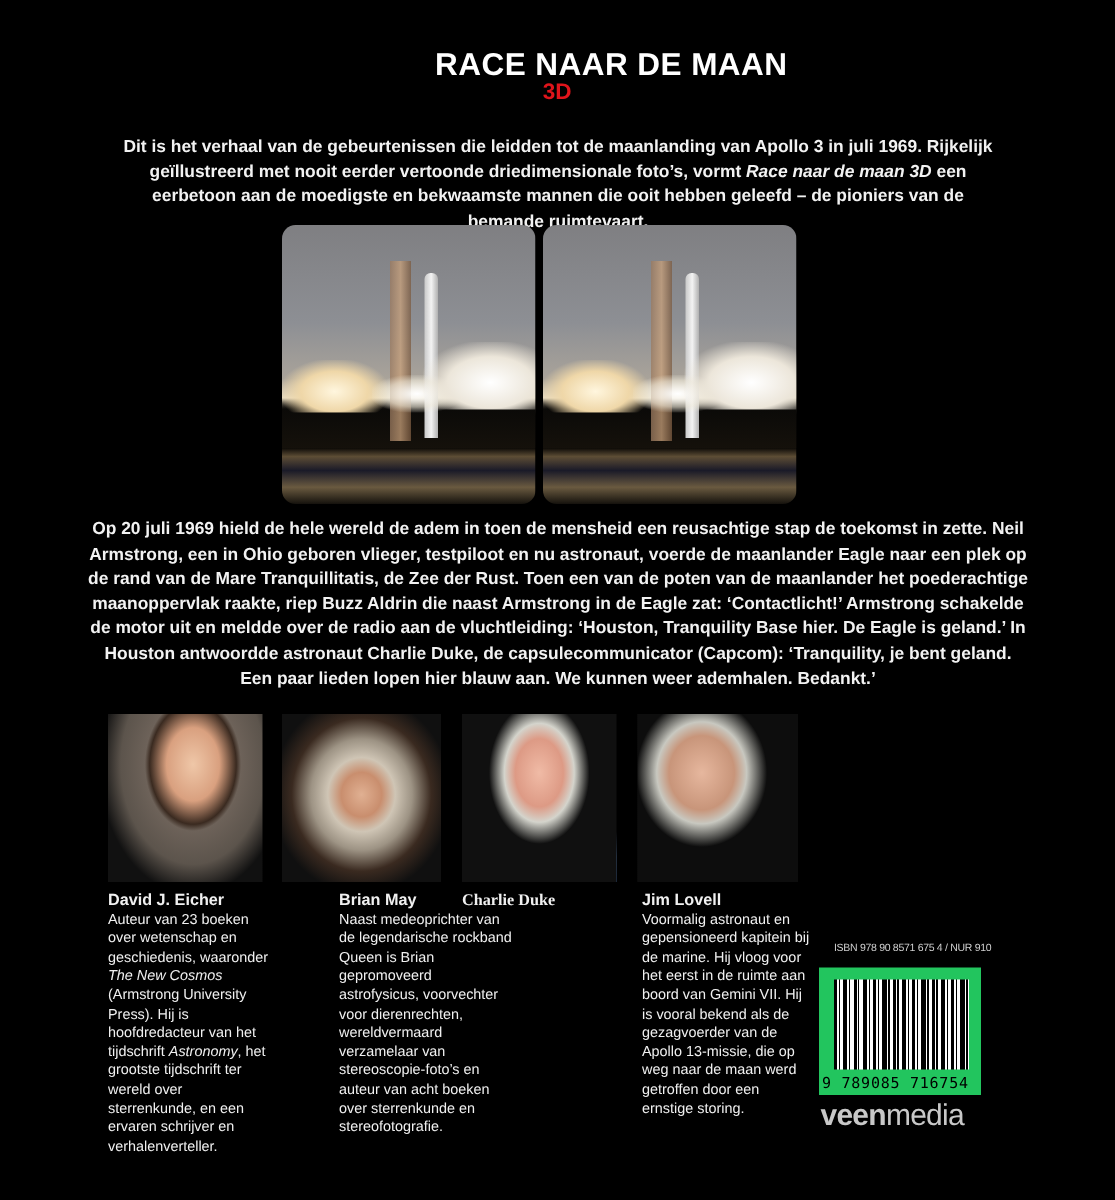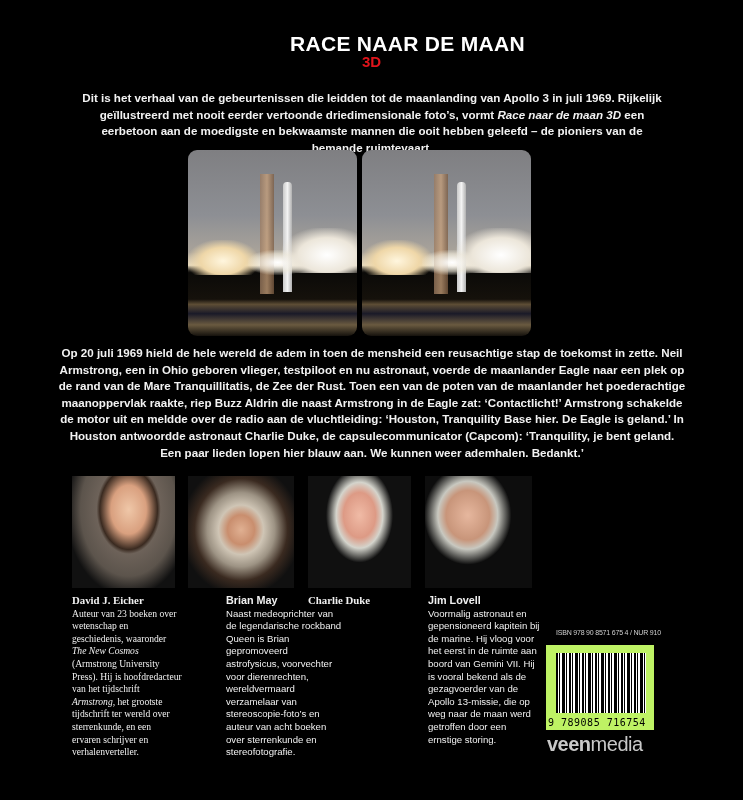--- a/index.html
+++ b/index.html
@@ -21,26 +21,26 @@
   .stereo .smokeM { position:absolute; left:60px; top:100px; width:60px; height:25px; background:radial-gradient(ellipse, #ffffff 0%, rgba(240,235,220,.6) 50%, rgba(0,0,0,0) 75%); }
   .body-text { position:absolute; left:58px; width:628px; top:345px; text-align:center; font-size:11.6px; line-height:16.6px; font-weight:bold; color:#f2f2f2; }
   .photo { position:absolute; top:476px; height:112px; overflow:hidden; }
   .p1 { left:72px; width:103px; background:radial-gradient(ellipse at 55% 30%, #efc7a8 0%, #d9a07f 22%, #3a2a20 36%, #6d6259 40%, #5c544c 60%, #111 78%); }
   .p2 { left:188px; width:106px; background:radial-gradient(ellipse at 50% 48%, #e0b092 0%, #c98e6e 18%, #cfc5b5 30%, #9d9384 45%, #3a2a20 62%, #101010 80%); }
   .p3 { left:308px; width:103px; background:radial-gradient(ellipse at 50% 35%, #f0bba6 0%, #dd9a85 22%, #d4d4cc 32%, #101010 46%), linear-gradient(180deg,#000 70%, #6d9bd8 85%, #4d7cc0 100%); }
   .p4 { left:425px; width:107px; background:radial-gradient(ellipse at 40% 35%, #e6b79e 0%, #c8957a 24%, #c8c8c0 33%, #0d0d0d 48%), linear-gradient(90deg,#0d0d0d 70%, #222 100%); }
   .bio { position:absolute; top:594px; font-size:9.6px; line-height:12.6px; color:#f0f0f0; }
   .bio .name { font-weight:bold; font-size:10.8px; display:block; margin-bottom:1px; }
   .bio em { font-style:italic;margin-top:40px; }
-  .b1 { left:72px; width:110px;font-family:Liberation Serif, serif; }
+  .b1 { left:72px; width:110px; }
   .b2 { left:190px; width:116px;margin-left:36px; }
   .b3 { left:308px; width:116px;font-family:Liberation Serif, serif; }
   .b4 { left:428px; width:112px; }
   .isbn { position:absolute; left:556px; top:629px; font-size:7px; color:#cfcfcf; letter-spacing:-0.2px; }
-  .barcode-box { position:absolute; left:546px; top:645px; width:108px; height:85px; background:#bef264; }
+  .barcode-box { position:absolute; left:546px; top:645px; width:108px; height:85px; background:#22c55e; }
   .bars { position:absolute; left:10px; top:8px; width:90px; height:60px;
     background:repeating-linear-gradient(90deg,#000 0 2px,#fff 2px 3px,#000 3px 4px,#fff 4px 6px,#000 6px 9px,#fff 9px 10px,#000 10px 11px,#fff 11px 13px); }
   .barnum { position:absolute; left:2px; bottom:2px; width:104px; font-family:"DejaVu Sans Mono", monospace; font-size:10px; color:#000; letter-spacing:0.5px; }
   .logo { position:absolute; left:547px; top:733px; font-size:20px; color:#c8c8c8; letter-spacing:-0.5px; }
   .logo .veen { font-weight:bold;text-align:center; }
 </style>
 </head>
 <body>
 
 <div>
@@ -65,21 +65,21 @@
   </div>
 
   <p class="body-text">Op 20 juli 1969 hield de hele wereld de adem in toen de mensheid een reusachtige stap de toekomst in zette. Neil Armstrong, een in Ohio geboren vlieger, testpiloot en nu astronaut, voerde de maanlander Eagle naar een plek op de rand van de Mare Tranquillitatis, de Zee der Rust. Toen een van de poten van de maanlander het poederachtige maanoppervlak raakte, riep Buzz Aldrin die naast Armstrong in de Eagle zat: ‘Contactlicht!’ Armstrong schakelde de motor uit en meldde over de radio aan de vluchtleiding: ‘Houston, Tranquility Base hier. De Eagle is geland.’ In Houston antwoordde astronaut Charlie Duke, de capsulecommunicator (Capcom): ‘Tranquility, je bent geland. Een paar lieden lopen hier blauw aan. We kunnen weer ademhalen. Bedankt.’</p>
 
   <div class="photo p1"></div>
   <div class="photo p2"></div>
   <div class="photo p3"></div>
   <div class="photo p4"></div>
 
   <div class="bio b1">
-    <span class="name">David J. Eicher</span><span>Auteur van 23 boeken over wetenschap en geschiedenis, waaronder </span><em>The New Cosmos</em><span> (Armstrong University Press). Hij is hoofdredacteur van het tijdschrift </span><em>Armstrong</em><span>, het grootste tijdschrift ter wereld over sterrenkunde, en een ervaren schrijver en verhalenverteller.</span>
+    <span class="name">David J. Eicher</span><span>Auteur van 23 boeken over wetenschap en geschiedenis, waaronder </span><em>The New Cosmos</em><span> (Armstrong University Press). Hij is hoofdredacteur van het tijdschrift </span><em>Astronomy</em><span>, het grootste tijdschrift ter wereld over sterrenkunde, en een ervaren schrijver en verhalenverteller.</span>
   </div>
   <div class="bio b2">
     <span class="name">Brian May</span><span>Naast medeoprichter van de legendarische rockband Queen is Brian gepromoveerd astrofysicus, voorvechter voor dierenrechten, wereldvermaard verzamelaar van stereoscopie-foto’s en auteur van acht boeken over sterrenkunde en stereofotografie.</span>
   </div>
   <div class="bio b3">
     <span class="name">Charlie Duke</span>
   </div>
   <div class="bio b4">
     <span class="name">Jim Lovell</span><span>Voormalig astronaut en gepensioneerd kapitein bij de marine. Hij vloog voor het eerst in de ruimte aan boord van Gemini VII. Hij is vooral bekend als de gezagvoerder van de Apollo 13-missie, die op weg naar de maan werd getroffen door een ernstige storing.</span>
   </div>

